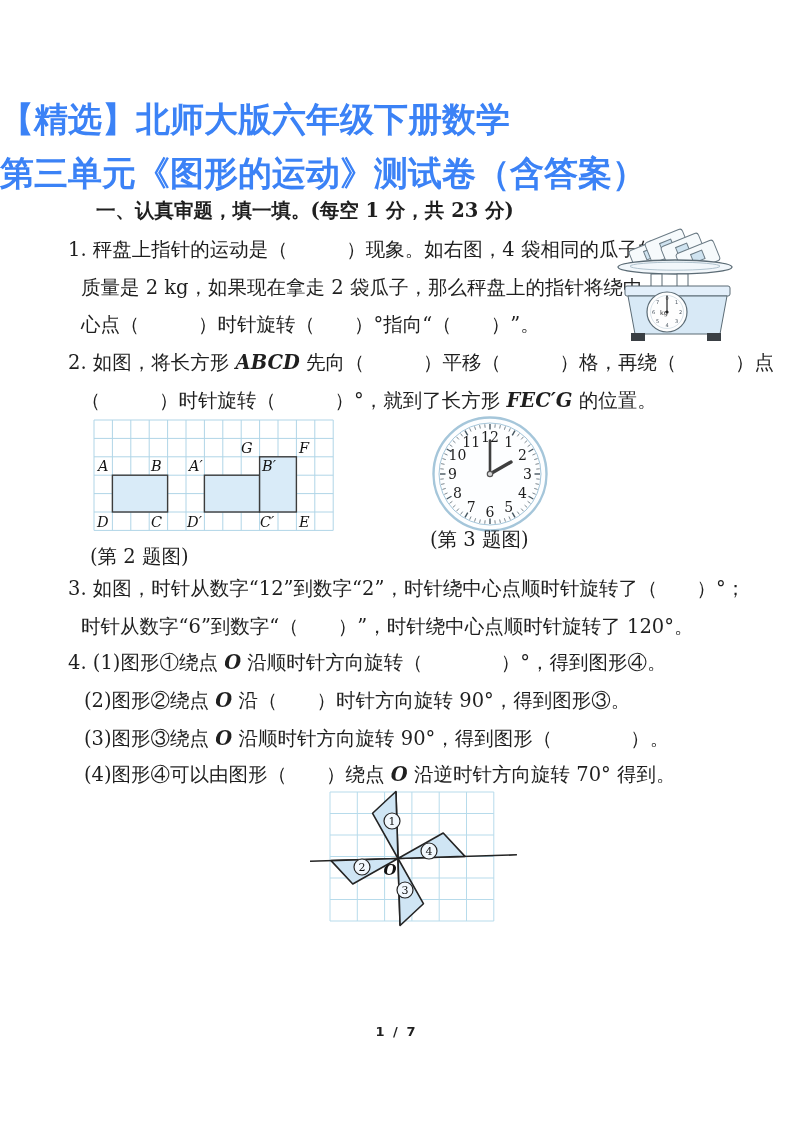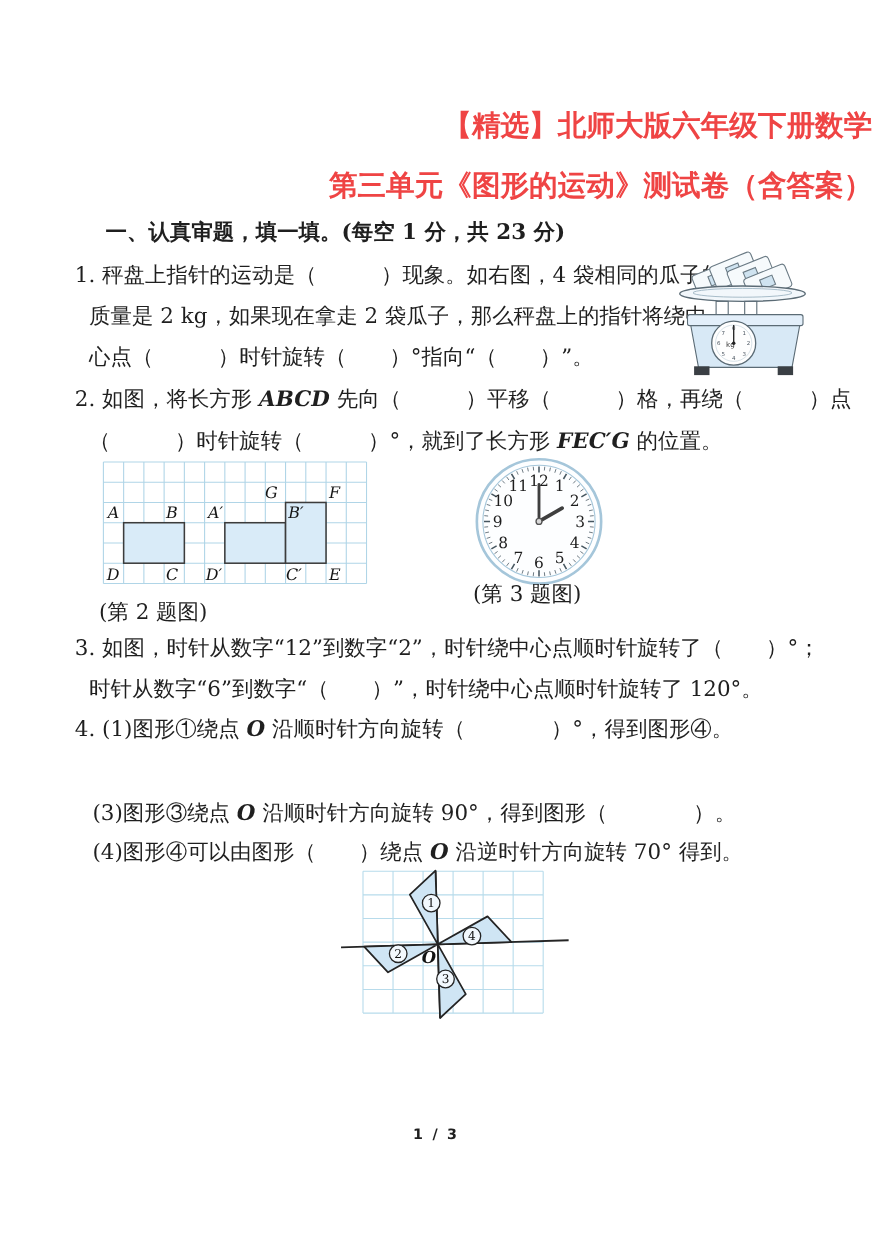--- a/index.html
+++ b/index.html
@@ -1,20 +1,20 @@
 <!DOCTYPE html>
 <html><head>
 <meta charset="utf-8">
 <style>
   html,body{margin:0;padding:0;background:#fff;}
   .page{position:relative;width:793px;height:1122px;background:#ffffff;overflow:hidden;
         font-family:"DejaVu Serif",serif;color:#1f1f1f;}
   .abs{position:absolute;}
-  .title{position:absolute;left:0;width:100%;text-align:right;font-size:26px;font-weight:bold;
-         color:#ef4444;white-space:nowrap;}
+  .title{position:absolute;left:0;width:100%;text-align:left;font-size:34px;font-weight:bold;
+         color:#3b82f6;white-space:nowrap;}
   .line{position:absolute;font-size:19.5px;line-height:23px;white-space:nowrap;}
   .heading{font-weight:bold;margin-left:28px;}
   .caption{position:absolute;font-size:19.5px;text-align:left;white-space:nowrap;}
   .var{font-family:"DejaVu Serif",serif;font-style:italic;font-weight:bold;}
   .pagenum{position:absolute;left:0;top:1024px;width:100%;text-align:center;
            font-size:13px;font-weight:bold;letter-spacing:2px;font-family:"DejaVu Sans",sans-serif;}
   svg text.fig-label{font-family:"DejaVu Serif",serif;font-style:italic;font-size:14.5px;fill:#141414;}
   svg text.clock-num{font-family:"DejaVu Serif",serif;font-size:14px;fill:#1d1d1d;text-anchor:middle;}
   svg text.badge-num{font-family:"DejaVu Serif",serif;font-size:11px;fill:#111;text-anchor:middle;}
   svg text.o-label{font-family:"DejaVu Serif",serif;font-style:italic;font-weight:bold;font-size:15px;
@@ -32,20 +32,21 @@
 
   <div class="line heading" style="left:68px;top:199px"><span>一、认真审题，填一填。(每空 1 分，共 23 分)</span></div>
   <div class="line" style="left:68px;top:238px"><span>1. 秤盘上指针的运动是（　　　）现象。如右图，4 袋相同的瓜子的</span></div>
   <div class="line" style="left:81px;top:276px"><span>质量是 2 kg，如果现在拿走 2 袋瓜子，那么秤盘上的指针将绕中</span></div>
   <div class="line" style="left:81px;top:313px"><span>心点（　　　）时针旋转（　　）°指向“（　　）”。</span></div>
   <div class="line" style="left:68px;top:351px"><span>2. 如图，将长方形 </span><span class="var">ABCD</span><span> 先向（　　　）平移（　　　）格，再绕（　　　）点</span></div>
   <div class="line" style="left:81px;top:389px"><span>（　　　）时针旋转（　　　）°，就到了长方形 </span><span class="var">FEC′G</span><span> 的位置。</span></div>
   <div class="line" style="left:68px;top:577px"><span>3. 如图，时针从数字“12”到数字“2”，时针绕中心点顺时针旋转了（　　）°；</span></div>
   <div class="line" style="left:81px;top:615px"><span>时针从数字“6”到数字“（　　）”，时针绕中心点顺时针旋转了 120°。</span></div>
   <div class="line" style="left:68px;top:651px"><span>4. (1)图形①绕点 </span><span class="var">O</span><span> 沿顺时针方向旋转（　　　　）°，得到图形④。</span></div>
+  <div class="line" style="left:84px;top:689px"><span>(2)图形②绕点 </span><span class="var">O</span><span> 沿（　　）时针方向旋转 90°，得到图形③。</span></div>
   <div class="line" style="left:84px;top:727px"><span>(3)图形③绕点 </span><span class="var">O</span><span> 沿顺时针方向旋转 90°，得到图形（　　　　）。</span></div>
   <div class="line" style="left:84px;top:763px"><span>(4)图形④可以由图形（　　）绕点 </span><span class="var">O</span><span> 沿逆时针方向旋转 70° 得到。</span></div>
 
   <svg class="abs" style="left:90px;top:416px" width="250" height="122" viewBox="0 0 250 122">
     <path fill="none" stroke="#b0d5e7" stroke-width="1" d="M4.00 4V114.40M22.40 4V114.40M40.80 4V114.40M59.20 4V114.40M77.60 4V114.40M96.00 4V114.40M114.40 4V114.40M132.80 4V114.40M151.20 4V114.40M169.60 4V114.40M188.00 4V114.40M206.40 4V114.40M224.80 4V114.40M243.20 4V114.40M4 4.00H243.20M4 22.40H243.20M4 40.80H243.20M4 59.20H243.20M4 77.60H243.20M4 96.00H243.20M4 114.40H243.20"></path>
     <g fill="#d9ebf8" stroke="#3c3c3c" stroke-width="1.4">
       <rect x="22.4" y="59.2" width="55.2" height="36.8"></rect>
       <rect x="114.4" y="59.2" width="55.2" height="36.8"></rect>
       <rect x="169.6" y="40.8" width="36.8" height="55.2"></rect>
     </g>
@@ -212,15 +213,15 @@
       <text class="dial-num" x="52" y="99.3">4</text>
       <text class="dial-num" x="42.5" y="95.4">5</text>
       <text class="dial-num" x="38.5" y="85.8">6</text>
       <text class="dial-num" x="42.5" y="76.2">7</text>
     </g>
     <text class="dial-kg" x="49" y="87">kg</text>
     <line x1="52" y1="84" x2="52" y2="67.5" stroke="#222" stroke-width="1.2"></line>
     <circle cx="52" cy="84" r="1.6" fill="#222"></circle>
   </svg>
 
-  <div class="pagenum">1 / 3</div>
+  <div class="pagenum">1 / 7</div>
 
 </div>
 
 </body></html>

